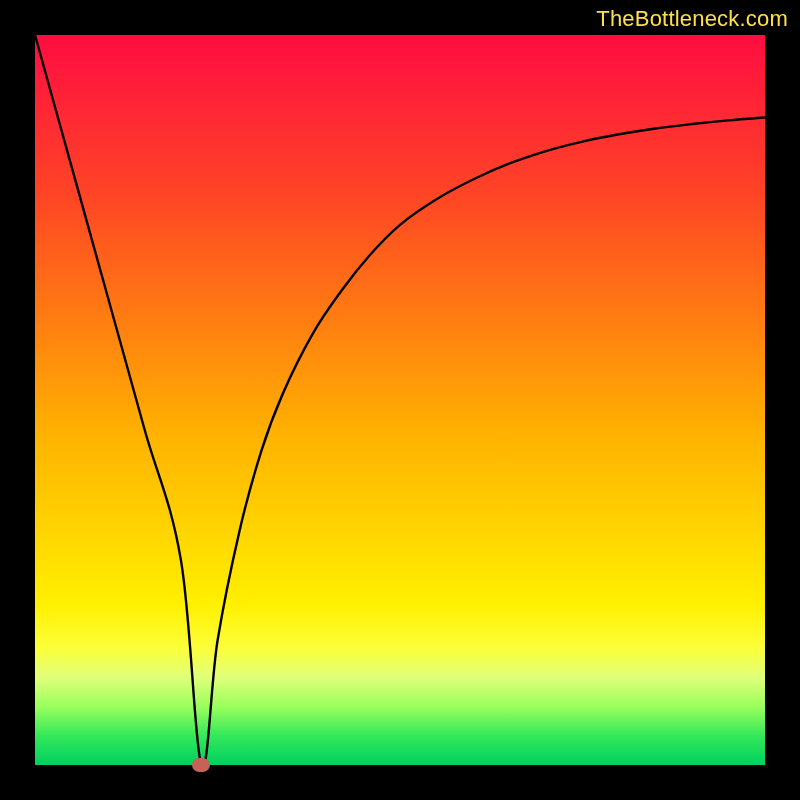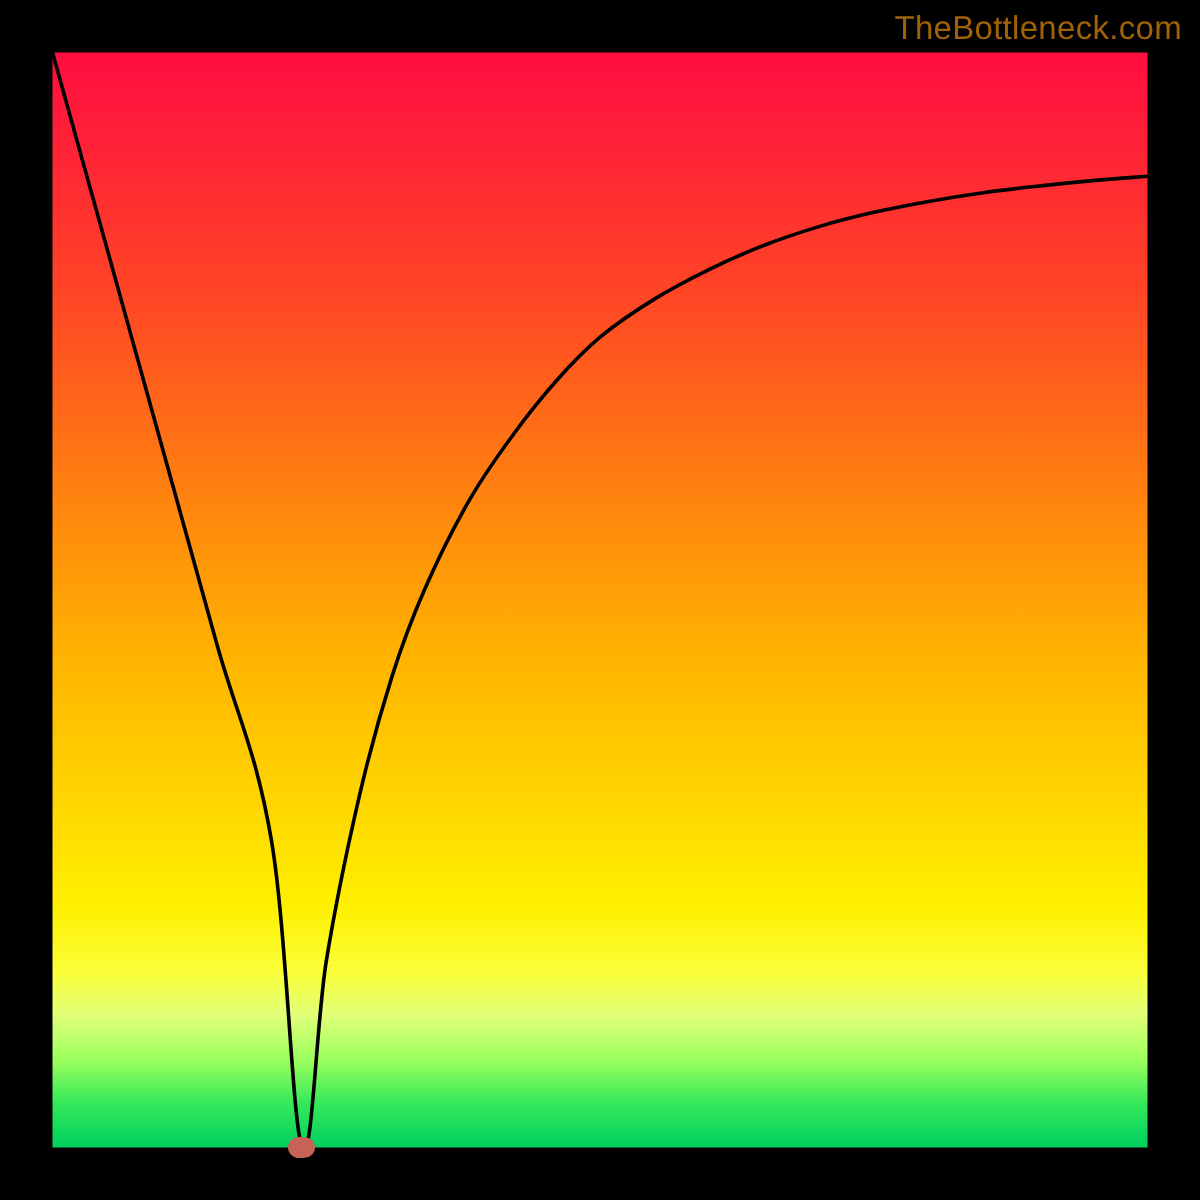--- a/index.html
+++ b/index.html
@@ -37,21 +37,21 @@
       #e0ff7a 88%,
       #9aff5c 92%,
       #34e85a 96%,
       #00d060 100%
     );
   }
   .watermark {
     position: absolute;
     top: 6px;
     right: 12px;
-    color: #a16207;
+    color: #fde047;
     font-size: 22px;
     font-weight: 500;
     letter-spacing: 0.2px;
     user-select: none;
   }
   svg.curve {
     position: absolute;
     left: 0;
     top: 0;
     width: 730px;

